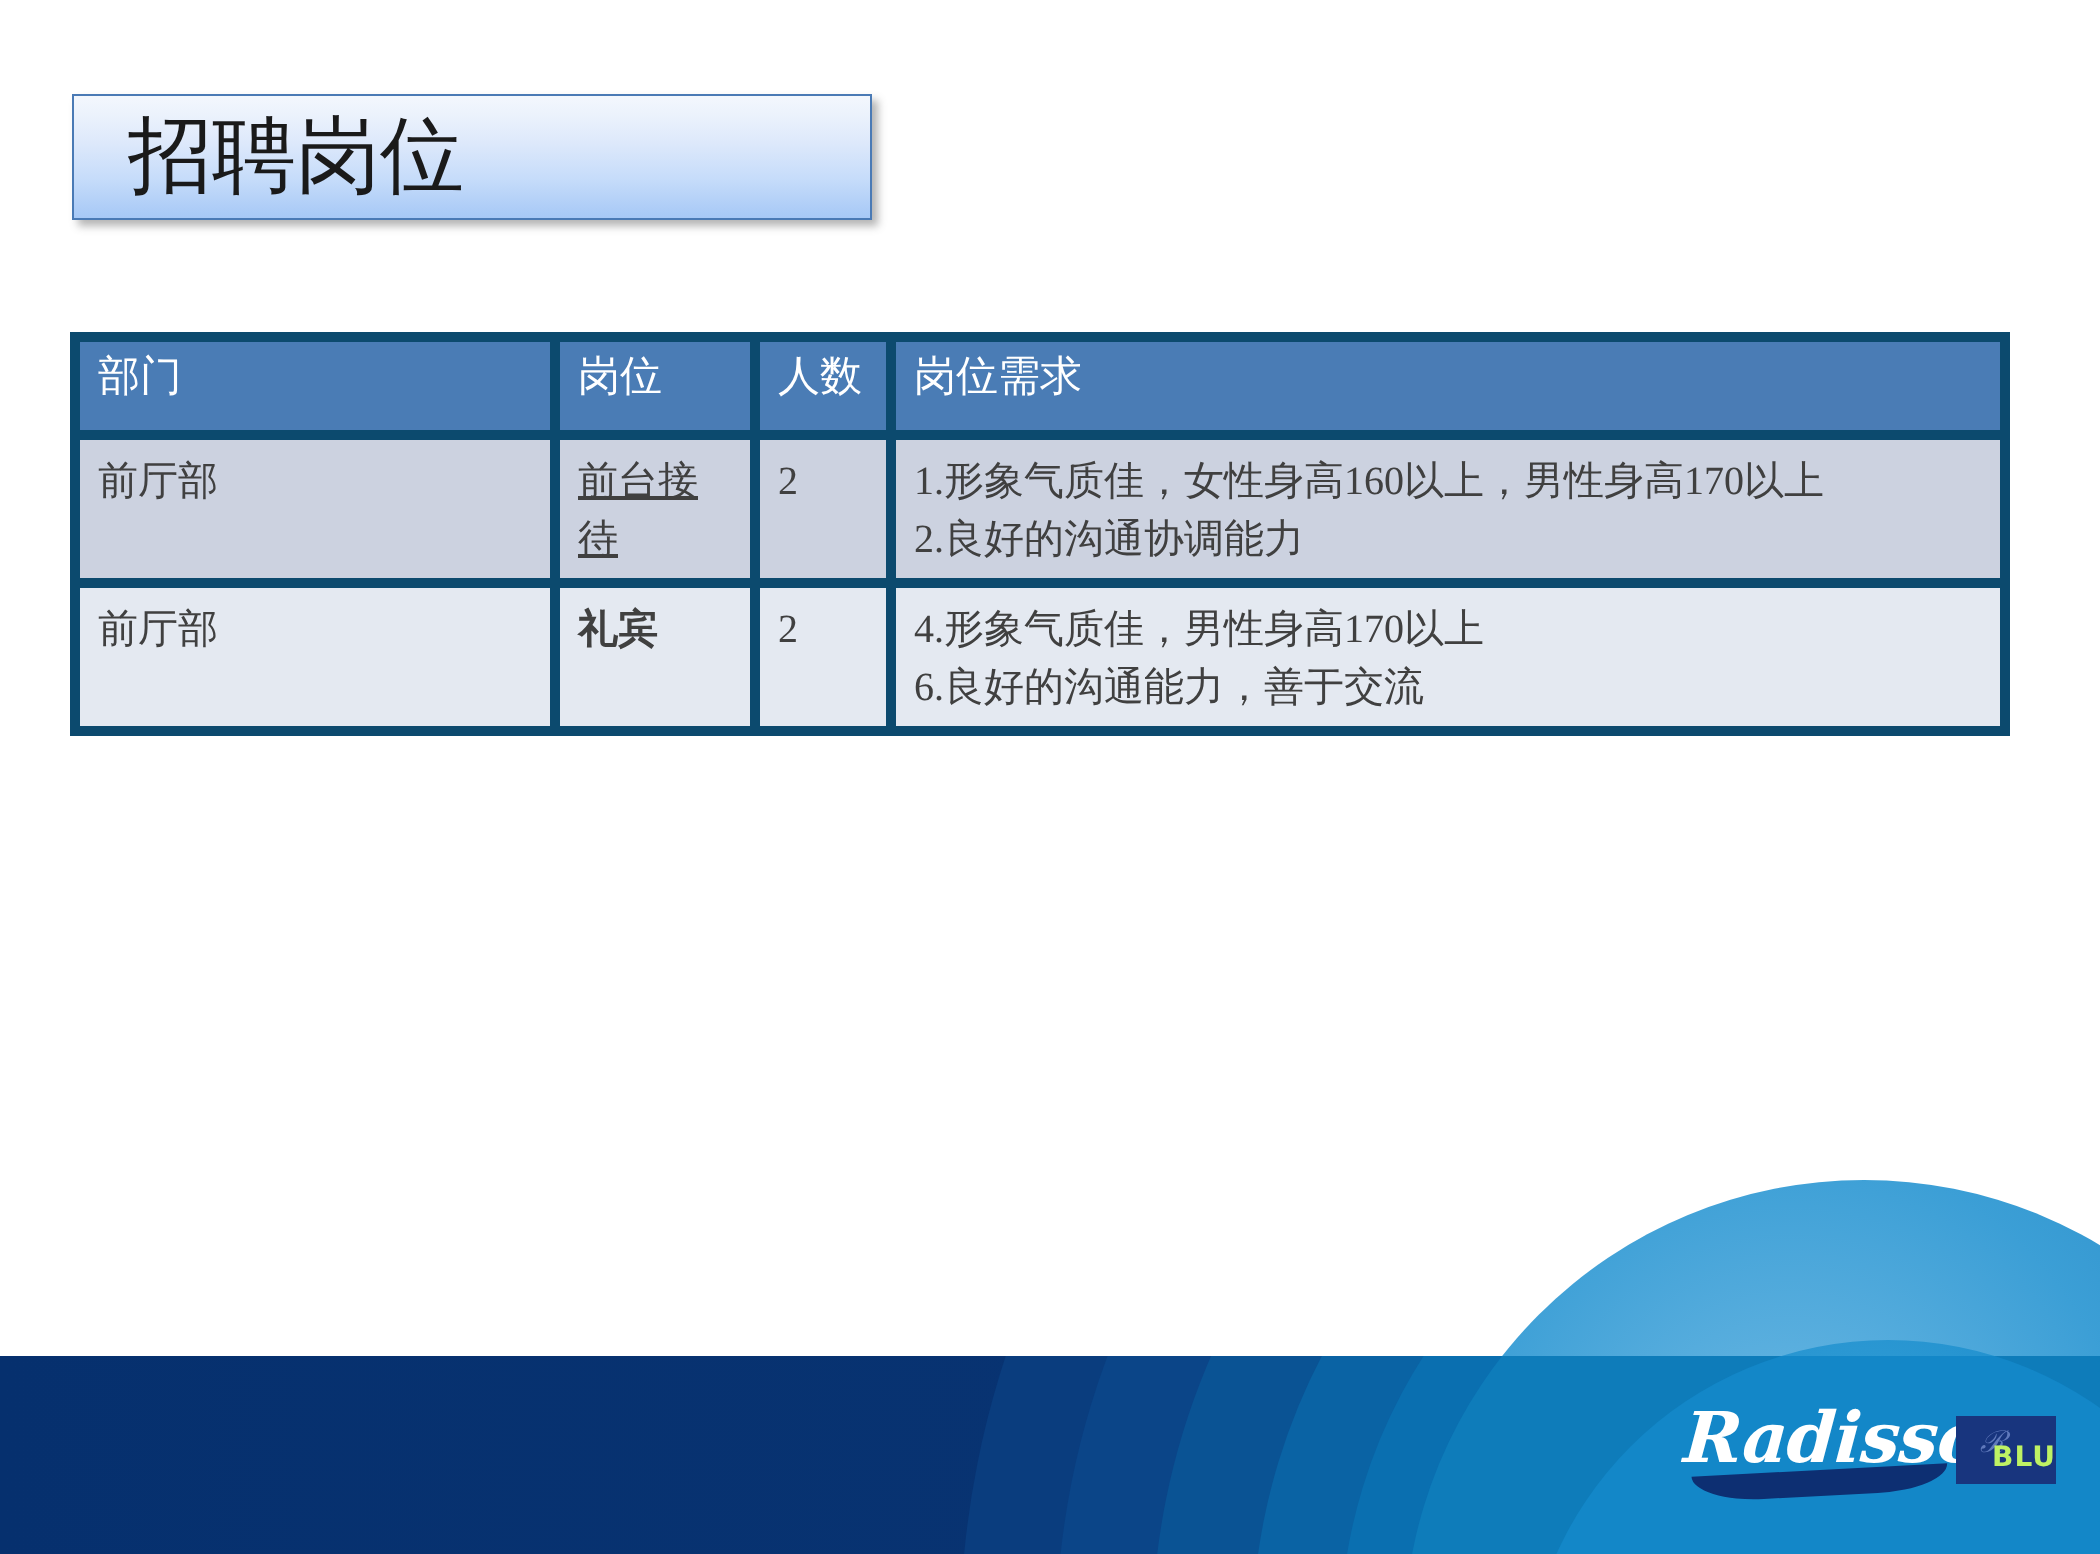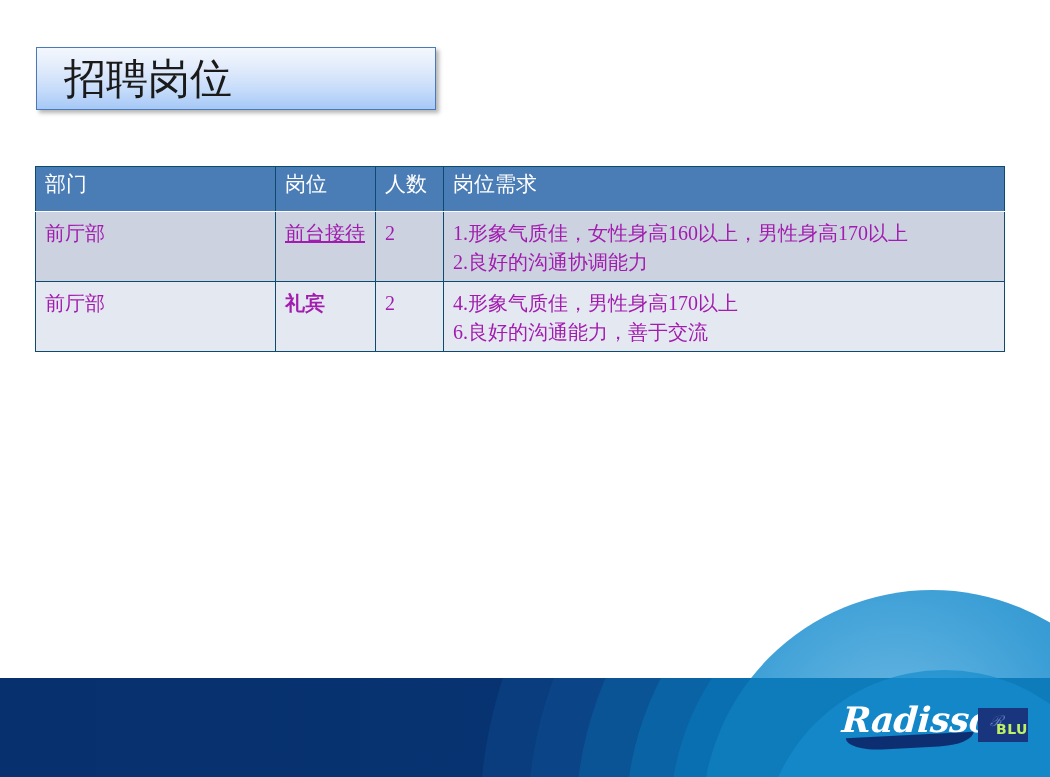--- a/index.html
+++ b/index.html
@@ -55,37 +55,37 @@
     top: 166px;
     width: 970px;
     border-collapse: collapse;
     table-layout: fixed;
     font-family: "Liberation Serif", "DejaVu Serif", serif;
   }
   #jobs-table th, #jobs-table td {
     text-align: left;
     vertical-align: top;
     padding: 7px 9px 4px 9px;
-    border: 1px solid #0c4a6e;
+    border: 5px solid #0c4a6e;
     font-weight: normal;
   }
   #jobs-table thead th {
     background: #4a7cb5;
     color: #ffffff;
     font-size: 21px;
     line-height: 26px;
     height: 36px;
     padding-top: 4px;
     padding-bottom: 4px;
     border-bottom: 1px solid #ffffff;
   }
   #jobs-table tbody td {
     font-size: 20px;
     line-height: 29px;
-    color: #a21caf;
+    color: #404040;
   }
   tr.row-odd td  { background: #ccd2e0; }
   tr.row-even td { background: #e4e9f1; }
 
   .col-dept { width: 240px; }
   .col-post { width: 100px; }
   .col-num  { width: 68px; }
   .col-req  { width: auto; }
 
   .req-line { display: block; white-space: pre-wrap; }

